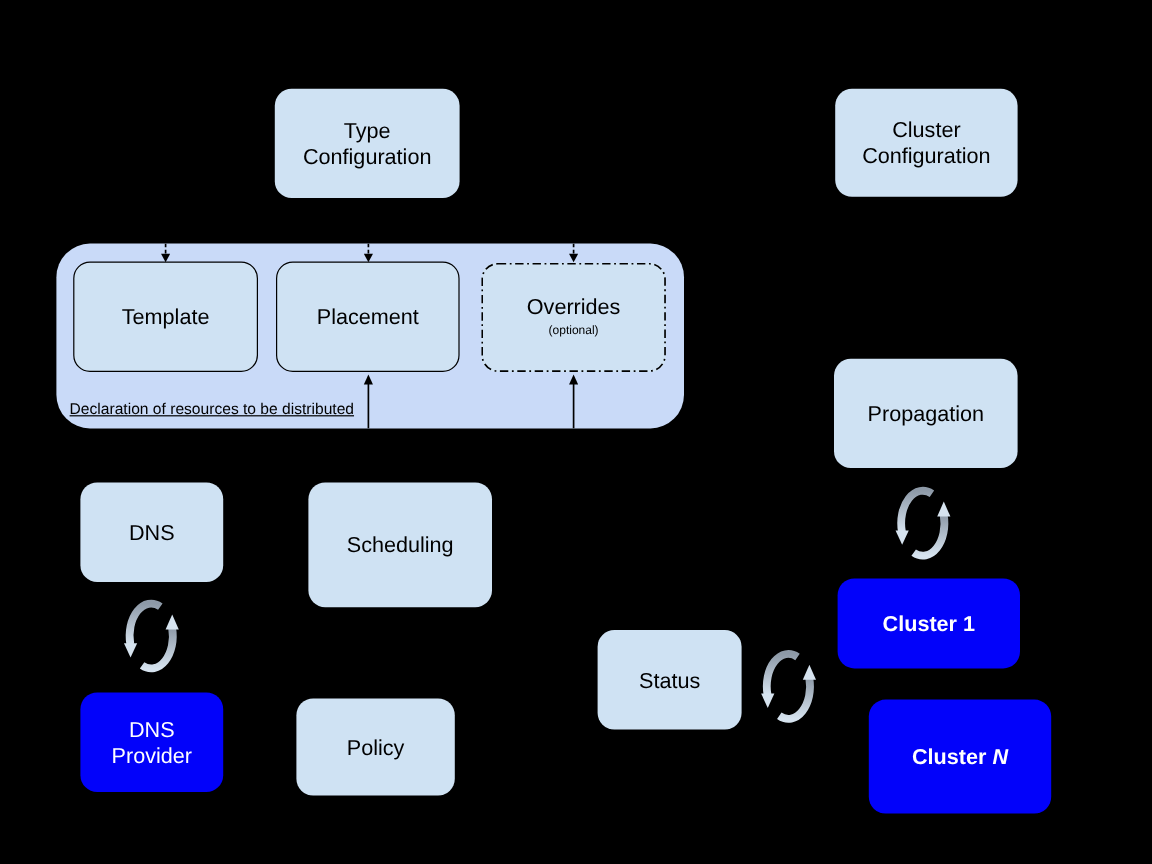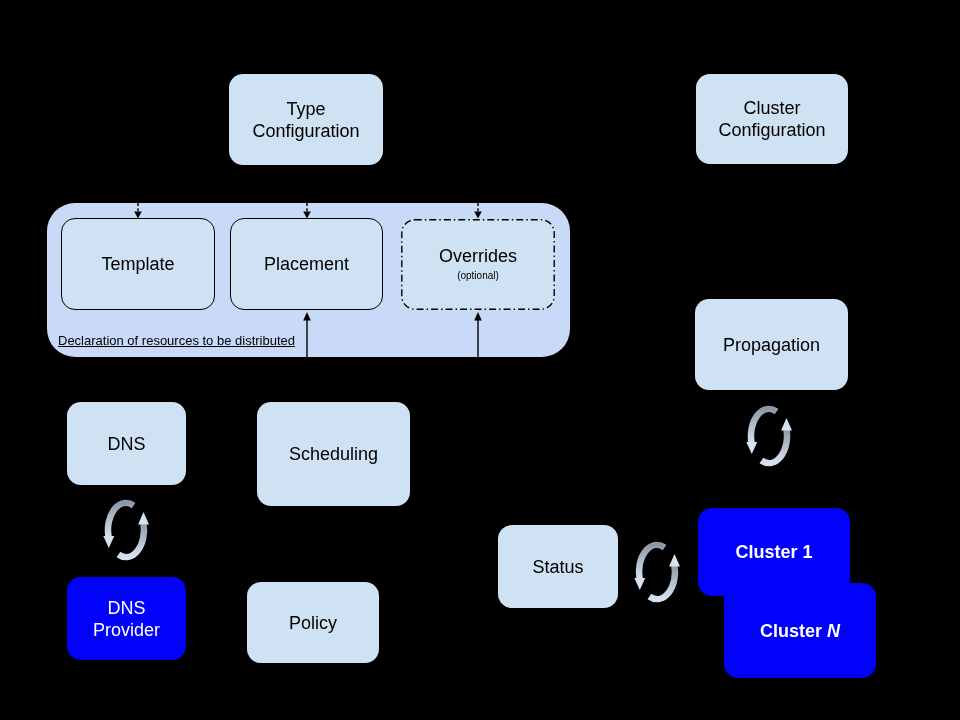--- a/index.html
+++ b/index.html
@@ -49,21 +49,21 @@
   .template{left:14px;top:15px;width:154px;height:92px;}
   .placement{left:183px;top:15px;width:153px;height:92px;}
   .overrides{left:354px;top:16px;width:154px;height:91px;border-radius:13px;}
   .overrides .border-overlay{position:absolute;left:0;top:0;}
   .dns{left:67px;top:402px;width:119px;height:83px;}
   .scheduling{left:229px;top:402px;width:153px;height:104px;margin-left:28px;}
   .dns-provider{left:67px;top:577px;width:119px;height:83px;}
   .policy{left:247px;top:582px;width:132px;height:81px;}
   .propagation{left:695px;top:299px;width:153px;height:91px;}
   .status{left:498px;top:525px;width:120px;height:83px;justify-content:center;}
-  .cluster-1{left:698px;top:508px;width:152px;height:88px;}
+  .cluster-1{left:698px;top:482px;width:152px;height:75px;}
   .cluster-n{left:724px;top:583px;width:152px;height:95px;}
   .sync{position:absolute;width:52px;height:72px;}
   .sync-dns{left:100px;top:494px;}
   .sync-propagation{left:743px;top:400px;}
   .sync-status{left:631px;top:536px;}
 </style>
 </head>
 <body>
 
 <div class="canvas">

